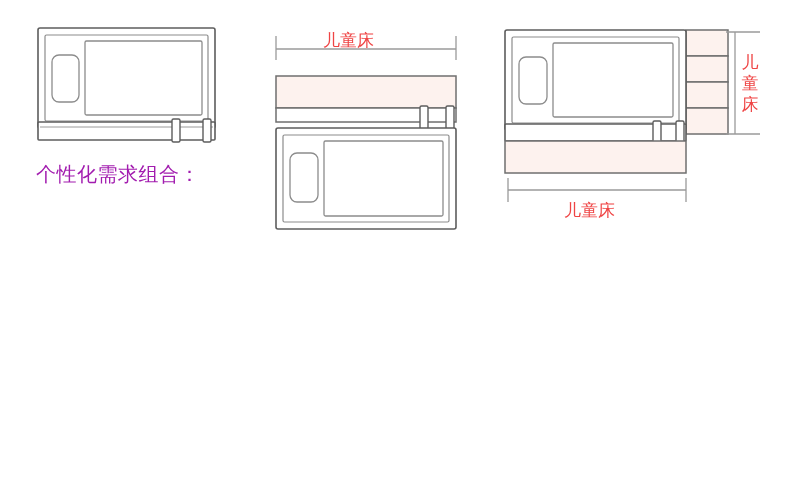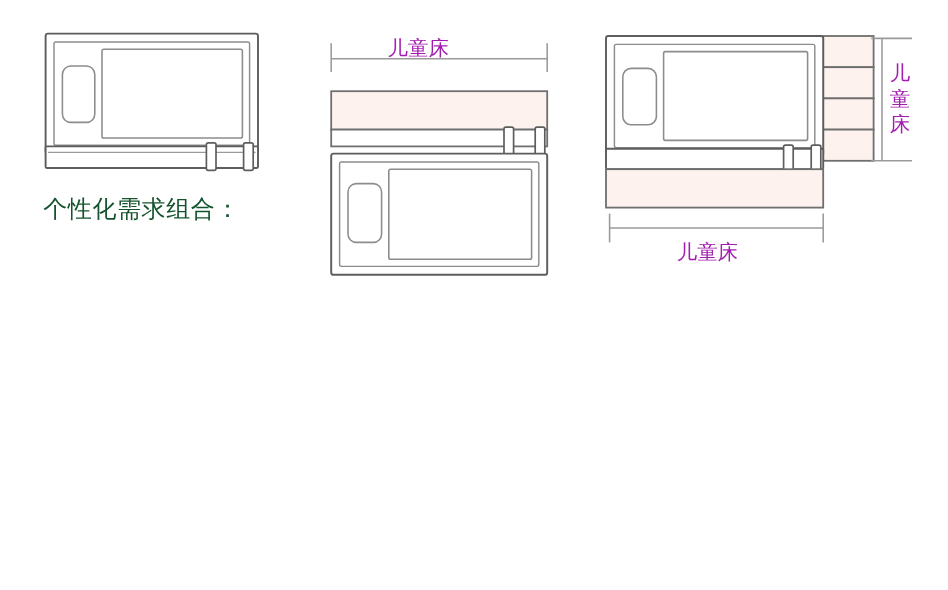--- a/index.html
+++ b/index.html
@@ -19,29 +19,29 @@
     left: 0; top: 0;
     width: 790px;
     height: 492px;
   }
   .caption {
     position: absolute;
     left: 36px;
     top: 160px;
     font-size: 20px;
     line-height: 28px;
-    color: #14532d;
+    color: #a21caf;
     letter-spacing: 0.5px;
     white-space: nowrap;
     font-family: "DejaVu Sans", "Liberation Sans", sans-serif;
   }
   .dim-label {
     position: absolute;
     font-size: 17px;
-    color: #a21caf;
+    color: #ef4444;
     white-space: nowrap;
     font-family: "DejaVu Sans", "Liberation Sans", sans-serif;
   }
   #dim-label-top-mid { left: 323px; top: 29px; }
   #dim-label-bottom-right { left: 564px; top: 199px; }
   #dim-label-right-vert {
     left: 741px;
     top: 52px;
     width: 18px;
     line-height: 21px;

